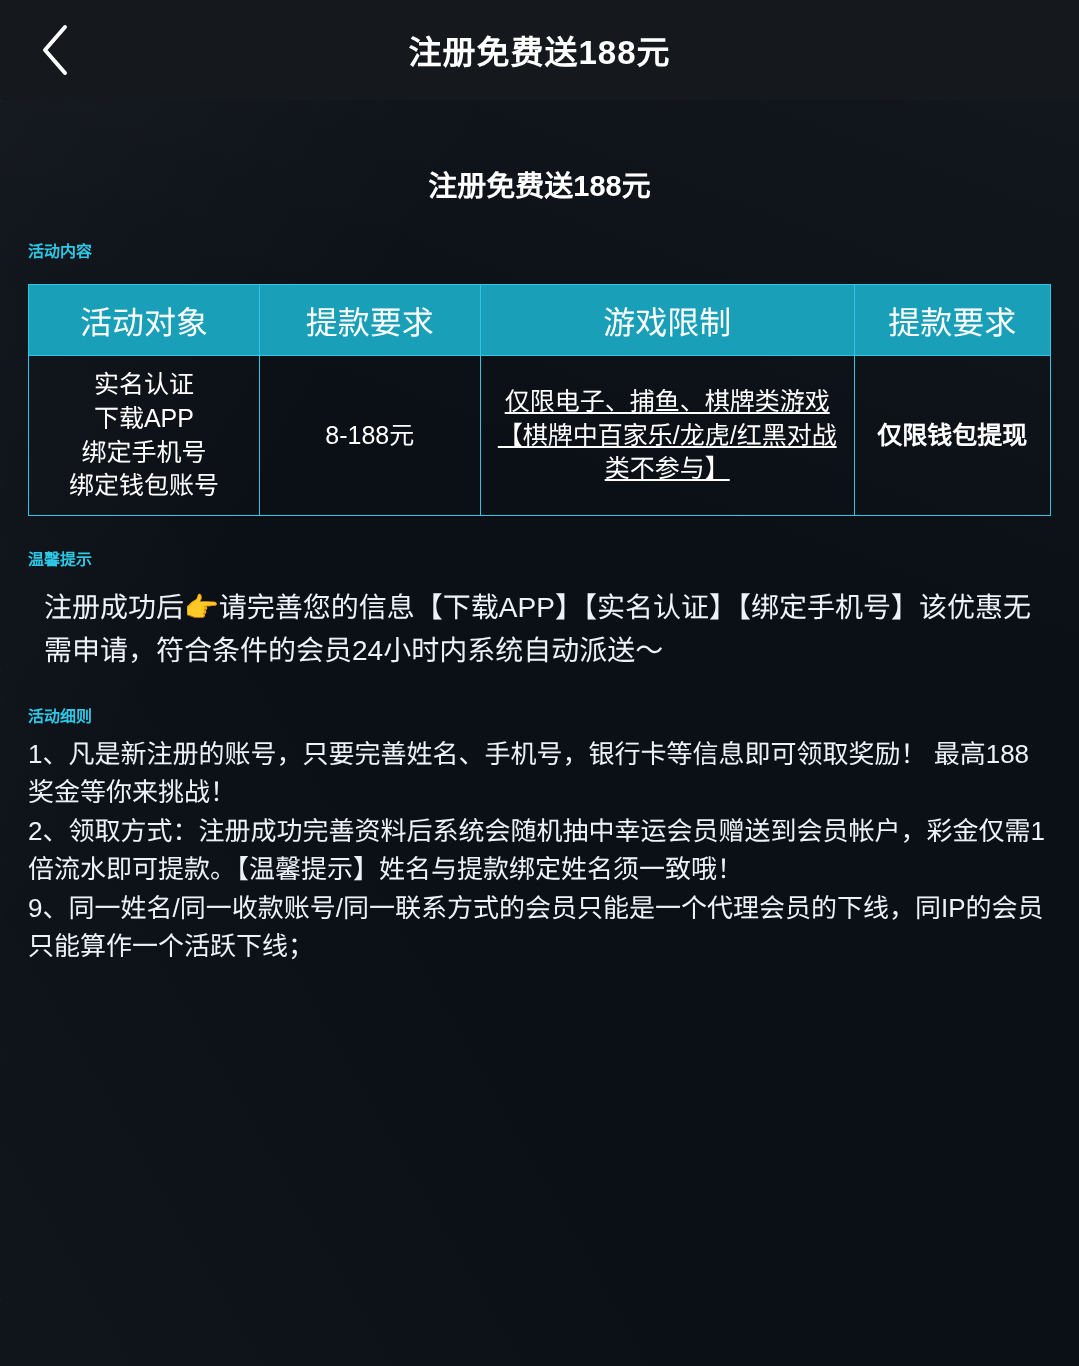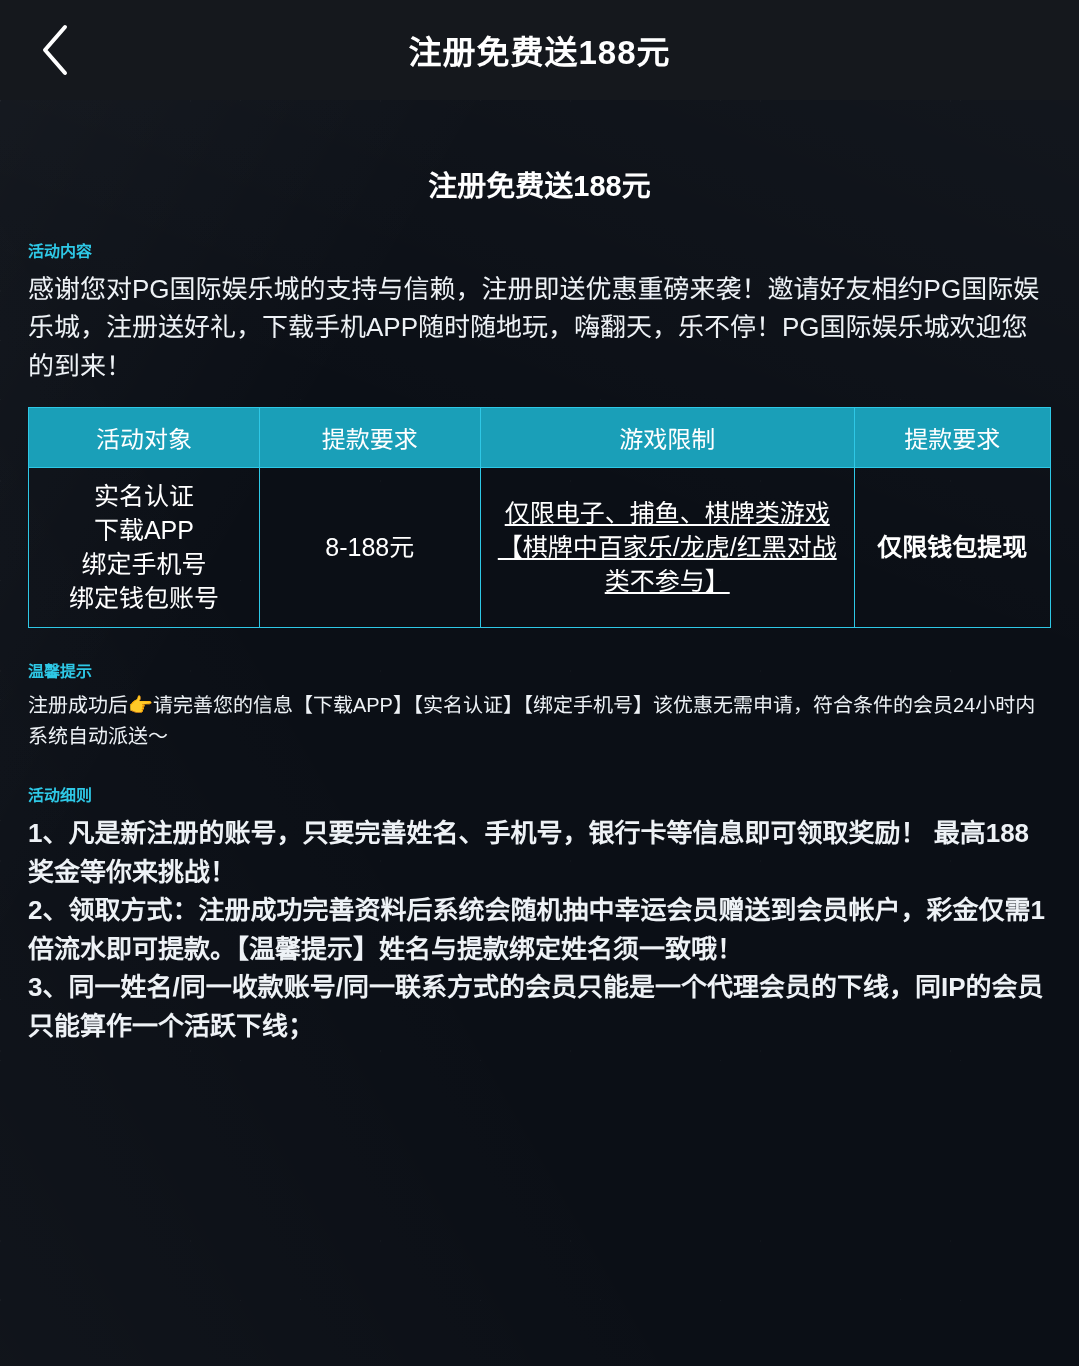--- a/index.html
+++ b/index.html
@@ -98,21 +98,21 @@
   
   table.promo-table {
     width: 100%;
     border-collapse: collapse;
     margin: 22px 0 6px 0;
     table-layout: fixed;
   }
   table.promo-table th {
     background: #1a9fb8;
     color: #ffffff;
-    font-size: 24px;
+    font-size: 32px;
     font-weight: normal;
     padding: 12px 4px;
     border: 1px solid #2ec8e6;
     text-align: center;
   }
   table.promo-table td {
     border: 1px solid #2ec8e6;
     color: #ffffff;
     font-size: 25px;
     line-height: 1.35;
@@ -120,32 +120,31 @@
     text-align: center;
     vertical-align: middle;
   }
   .col-a { width: 22.5%; }
   .col-b { width: 21.5%; }
   .col-c { width: 37%; margin-left: 44px; }
   .col-d { width: 19%; }
 
   
   .tip-text {
-    font-size: 20px;
+    font-size: 28px;
     line-height: 1.55;
     color: #eef2f6;
-    margin: 0;
+    margin: 16px;
   }
 
   
   .rules {
     font-size: 26px;
     line-height: 1.48;
     color: #eef2f6;
-    font-weight: bold;
   }
   .rules .rule { margin: 0; }
 </style>
 </head>
 <body>
 
 <div class="header">
   <div class="back-btn">
     <span>
       <svg width="34" height="54" viewBox="0 0 34 54" fill="none" xmlns="http://www.w3.org/2000/svg">
@@ -155,21 +154,20 @@
   </div>
   <div class="header-title">注册免费送188元</div>
 </div>
 
 <div class="page">
   <div class="content">
 
     <div class="promo-title">注册免费送188元</div>
 
     <div class="section-label">活动内容</div>
-    <p class="para">感谢您对PG国际娱乐城的支持与信赖，注册即送优惠重磅来袭！邀请好友相约PG国际娱乐城，注册送好礼，下载手机APP随时随地玩，嗨翻天，乐不停！PG国际娱乐城欢迎您的到来！</p>
 
     <table class="promo-table">
       <thead>
         <tr>
           <th class="col-a">活动对象</th>
           <th class="col-b">提款要求</th>
           <th class="col-c">游戏限制</th>
           <th class="col-d">提款要求</th>
         </tr>
       </thead>
@@ -187,17 +185,17 @@
       </tbody>
     </table>
 
     <div class="section-label spaced">温馨提示</div>
     <p class="tip-text">注册成功后👉请完善您的信息【下载APP】【实名认证】【绑定手机号】该优惠无需申请，符合条件的会员24小时内系统自动派送～</p>
 
     <div class="section-label spaced">活动细则</div>
     <div class="rules">
       <p class="rule">1、凡是新注册的账号，只要完善姓名、手机号，银行卡等信息即可领取奖励！ 最高188奖金等你来挑战！</p>
       <p class="rule">2、领取方式：注册成功完善资料后系统会随机抽中幸运会员赠送到会员帐户，彩金仅需1倍流水即可提款。【温馨提示】姓名与提款绑定姓名须一致哦！</p>
-      <p class="rule">3、同一姓名/同一收款账号/同一联系方式的会员只能是一个代理会员的下线，同IP的会员只能算作一个活跃下线；</p>
+      <p class="rule">9、同一姓名/同一收款账号/同一联系方式的会员只能是一个代理会员的下线，同IP的会员只能算作一个活跃下线；</p>
     </div>
 
   </div>
 </div>
 
 </body></html>

